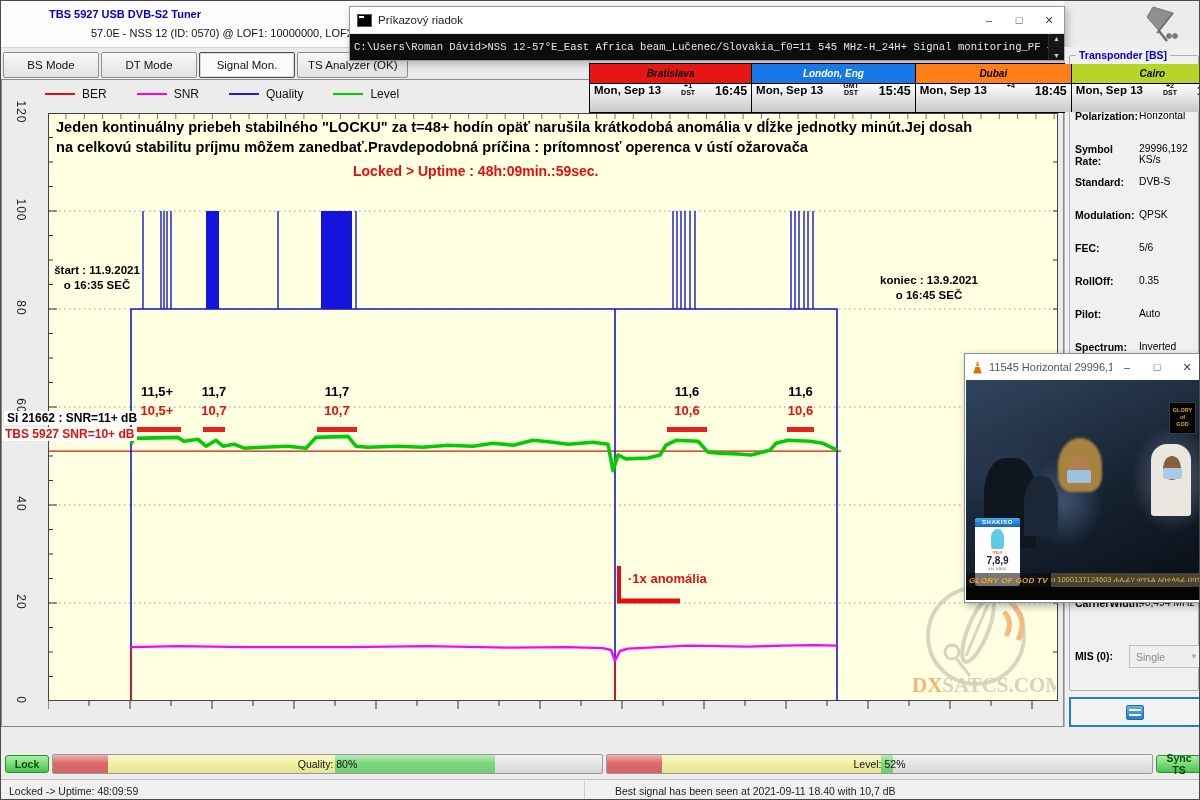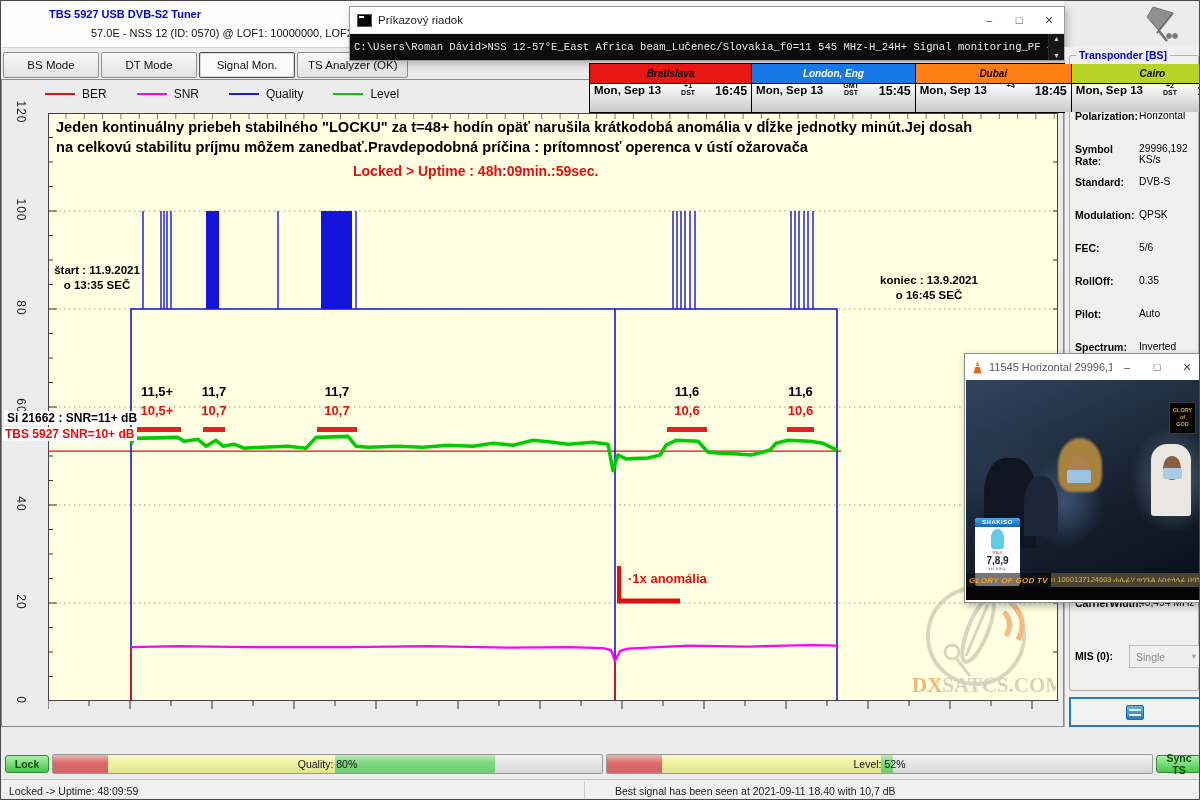--- a/index.html
+++ b/index.html
@@ -355,21 +355,21 @@
       </div>
   </div>
 
   <div class="abs headline">
     <div>Jeden kontinuálny priebeh stabilného "LOCKU" za t=48+ hodín opäť narušila krátkodobá anomália v dĺžke jednotky minút.Jej dosah</div>
     <div>na celkovú stabilitu príjmu môžem zanedbať.Pravdepodobná príčina : prítomnosť operenca v ústí ožarovača</div>
   </div>
   <div class="abs locked-line">Locked &gt; Uptime : 48h:09min.:59sec.</div>
   <div class="abs start-label">
     <div>štart : 11.9.2021</div>
-      <div>o 13:35 SEČ</div>
+      <div>o 16:35 SEČ</div>
   </div>
   <div class="abs end-label">
     <div>koniec : 13.9.2021</div>
       <div>o 16:45 SEČ</div>
   </div>
   <div class="abs chip">Si 21662 : SNR=11+ dB</div>
   <div class="abs chip red">TBS 5927 SNR=10+ dB</div>
   <div class="abs anomaly-label">·1x anomália</div>
 
   <div class="abs watermark">

